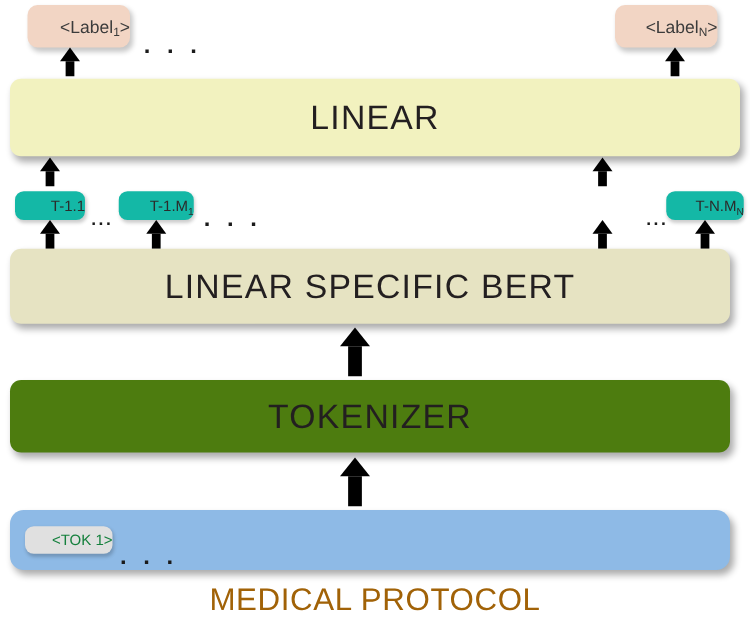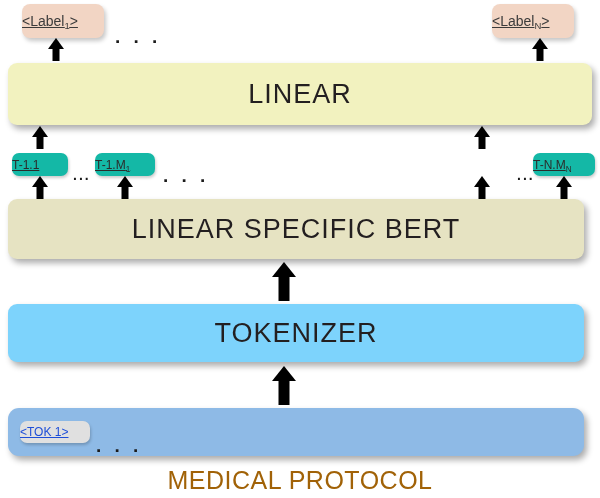--- a/index.html
+++ b/index.html
@@ -37,53 +37,52 @@
   .layer-label {
     font-size: 27px;
     font-weight: 400;
     letter-spacing: 1px;
     color: #231f20;
     white-space: nowrap;
   }
 
   #linear-layer  { background: #f2f2bf; }
   #bert-layer    { background: #e6e3c2; }
-  #tokenizer-layer { background: #7dd3fc; }
+  #tokenizer-layer { background: #4d7c0f; }
   #input-bar {
     background: #8ebae6;
     border-radius: 11px;
     box-shadow: 3px 4px 6px rgba(0,0,0,0.33);
   }
 
   
   .pill {
     display: flex;
     align-items: center;
-    justify-content: flex-start;
+    justify-content: flex-end;
     border-radius: 8px;
     white-space: nowrap;
-    text-decoration: underline;
   }
   .label-pill {
     background: #f2d5c4;
     font-size: 14px;
     color: #3b3b3b;
     box-shadow: 2px 3px 4px rgba(0,0,0,0.22);
   }
   .token-pill {
     background: #14b8a6;
     font-size: 12px;
     color: #2b2b2b;
     border-radius: 7px;
     box-shadow: 1px 2px 3px rgba(0,0,0,0.20);
   }
   .tok-pill {
     background: #e0e0e0;
     font-size: 12px;
-    color: #1d4ed8;
+    color: #15803d;
     border-radius: 7px;
     box-shadow: 1px 2px 3px rgba(0,0,0,0.20);
   }
   .pill sub {
     font-size: 0.68em;
     vertical-align: baseline;
     position: relative;
     top: 3px;
   }
 

